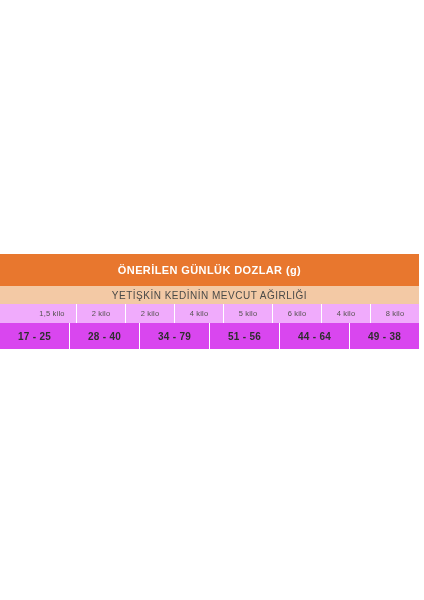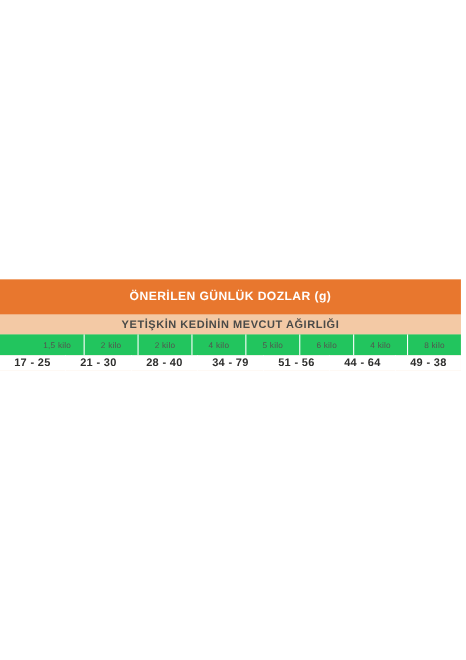--- a/index.html
+++ b/index.html
@@ -41,28 +41,28 @@
   .subtitle-band {
     background: #f3c9a5;
     height: 18px;
     display: flex;
     align-items: center;
     justify-content: center;
   }
   .subtitle-band .subtitle-text {
     color: #4a4a48;
     font-size: 10px;
-    font-weight: bold;
+    font-weight: normal;
     letter-spacing: 0.5px;
     white-space: nowrap;
   }
 
   .weights-row {
     display: flex;
-    background: #22c55e;
+    background: #f0abfc;
     height: 19px;
     padding-left: 28px;
   }
   .weights-row .cell {
     flex: 1 1 0;
     display: flex;
     align-items: center;
     justify-content: center;
     border-right: 1px solid #ffffff;
     box-sizing: border-box;
@@ -72,22 +72,22 @@
   }
   .weights-row .cell span {
     font-size: 7.5px;
     color: #54524f;
     letter-spacing: 0.2px;
     white-space: nowrap;
   }
 
   .values-row {
     display: flex;
-    background: #ffffff;
-    height: 14px;
+    background: #d946ef;
+    height: 26px;
     text-align: right;
   }
   .values-row .cell {
     flex: 1 1 0;
     display: flex;
     align-items: center;
     justify-content: center;
     border-right: 1px solid #ffffff;
     box-sizing: border-box;
   }
@@ -140,23 +140,20 @@
     <div class="cell">
         <span>8 kilo</span>
       </div>
   </div>
 
   <div class="values-row">
     <div class="cell">
         <span>17 - 25</span>
       </div>
     <div class="cell">
-        <span>21 - 30</span>
-      </div>
-    <div class="cell">
         <span>28 - 40</span>
       </div>
     <div class="cell">
         <span>34 - 79</span>
       </div>
     <div class="cell">
         <span>51 - 56</span>
       </div>
     <div class="cell">
         <span>44 - 64</span>

